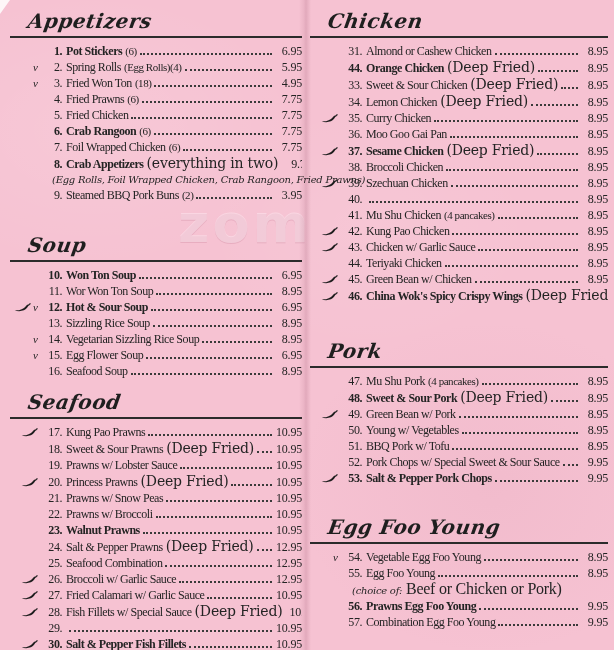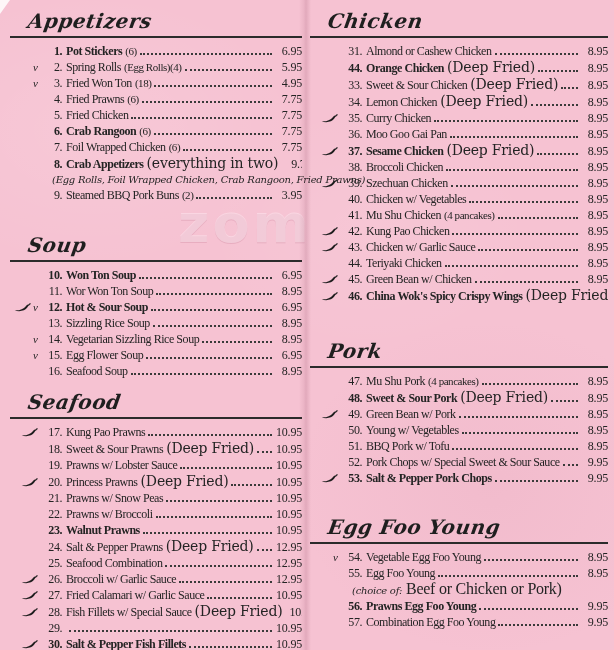--- a/index.html
+++ b/index.html
@@ -439,21 +439,20 @@
             </span>
           </span>
           <span class="num">39.</span>
           <span class="name">Szechuan Chicken</span>
           <span class="leader"></span>
           <span class="price">8.95</span>
         </div>
         <div class="menu-row">
           <span class="markers"></span>
           <span class="num">40.</span>
-          <span class="name">Chicken w/ Vegetables</span>
           <span class="leader"></span>
           <span class="price">8.95</span>
         </div>
         <div class="menu-row">
           <span class="markers"></span>
           <span class="num">41.</span>
           <span class="name">Mu Shu Chicken</span>
           <span class="detail">(4 pancakes)</span>
           <span class="leader"></span>
           <span class="price">8.95</span>

